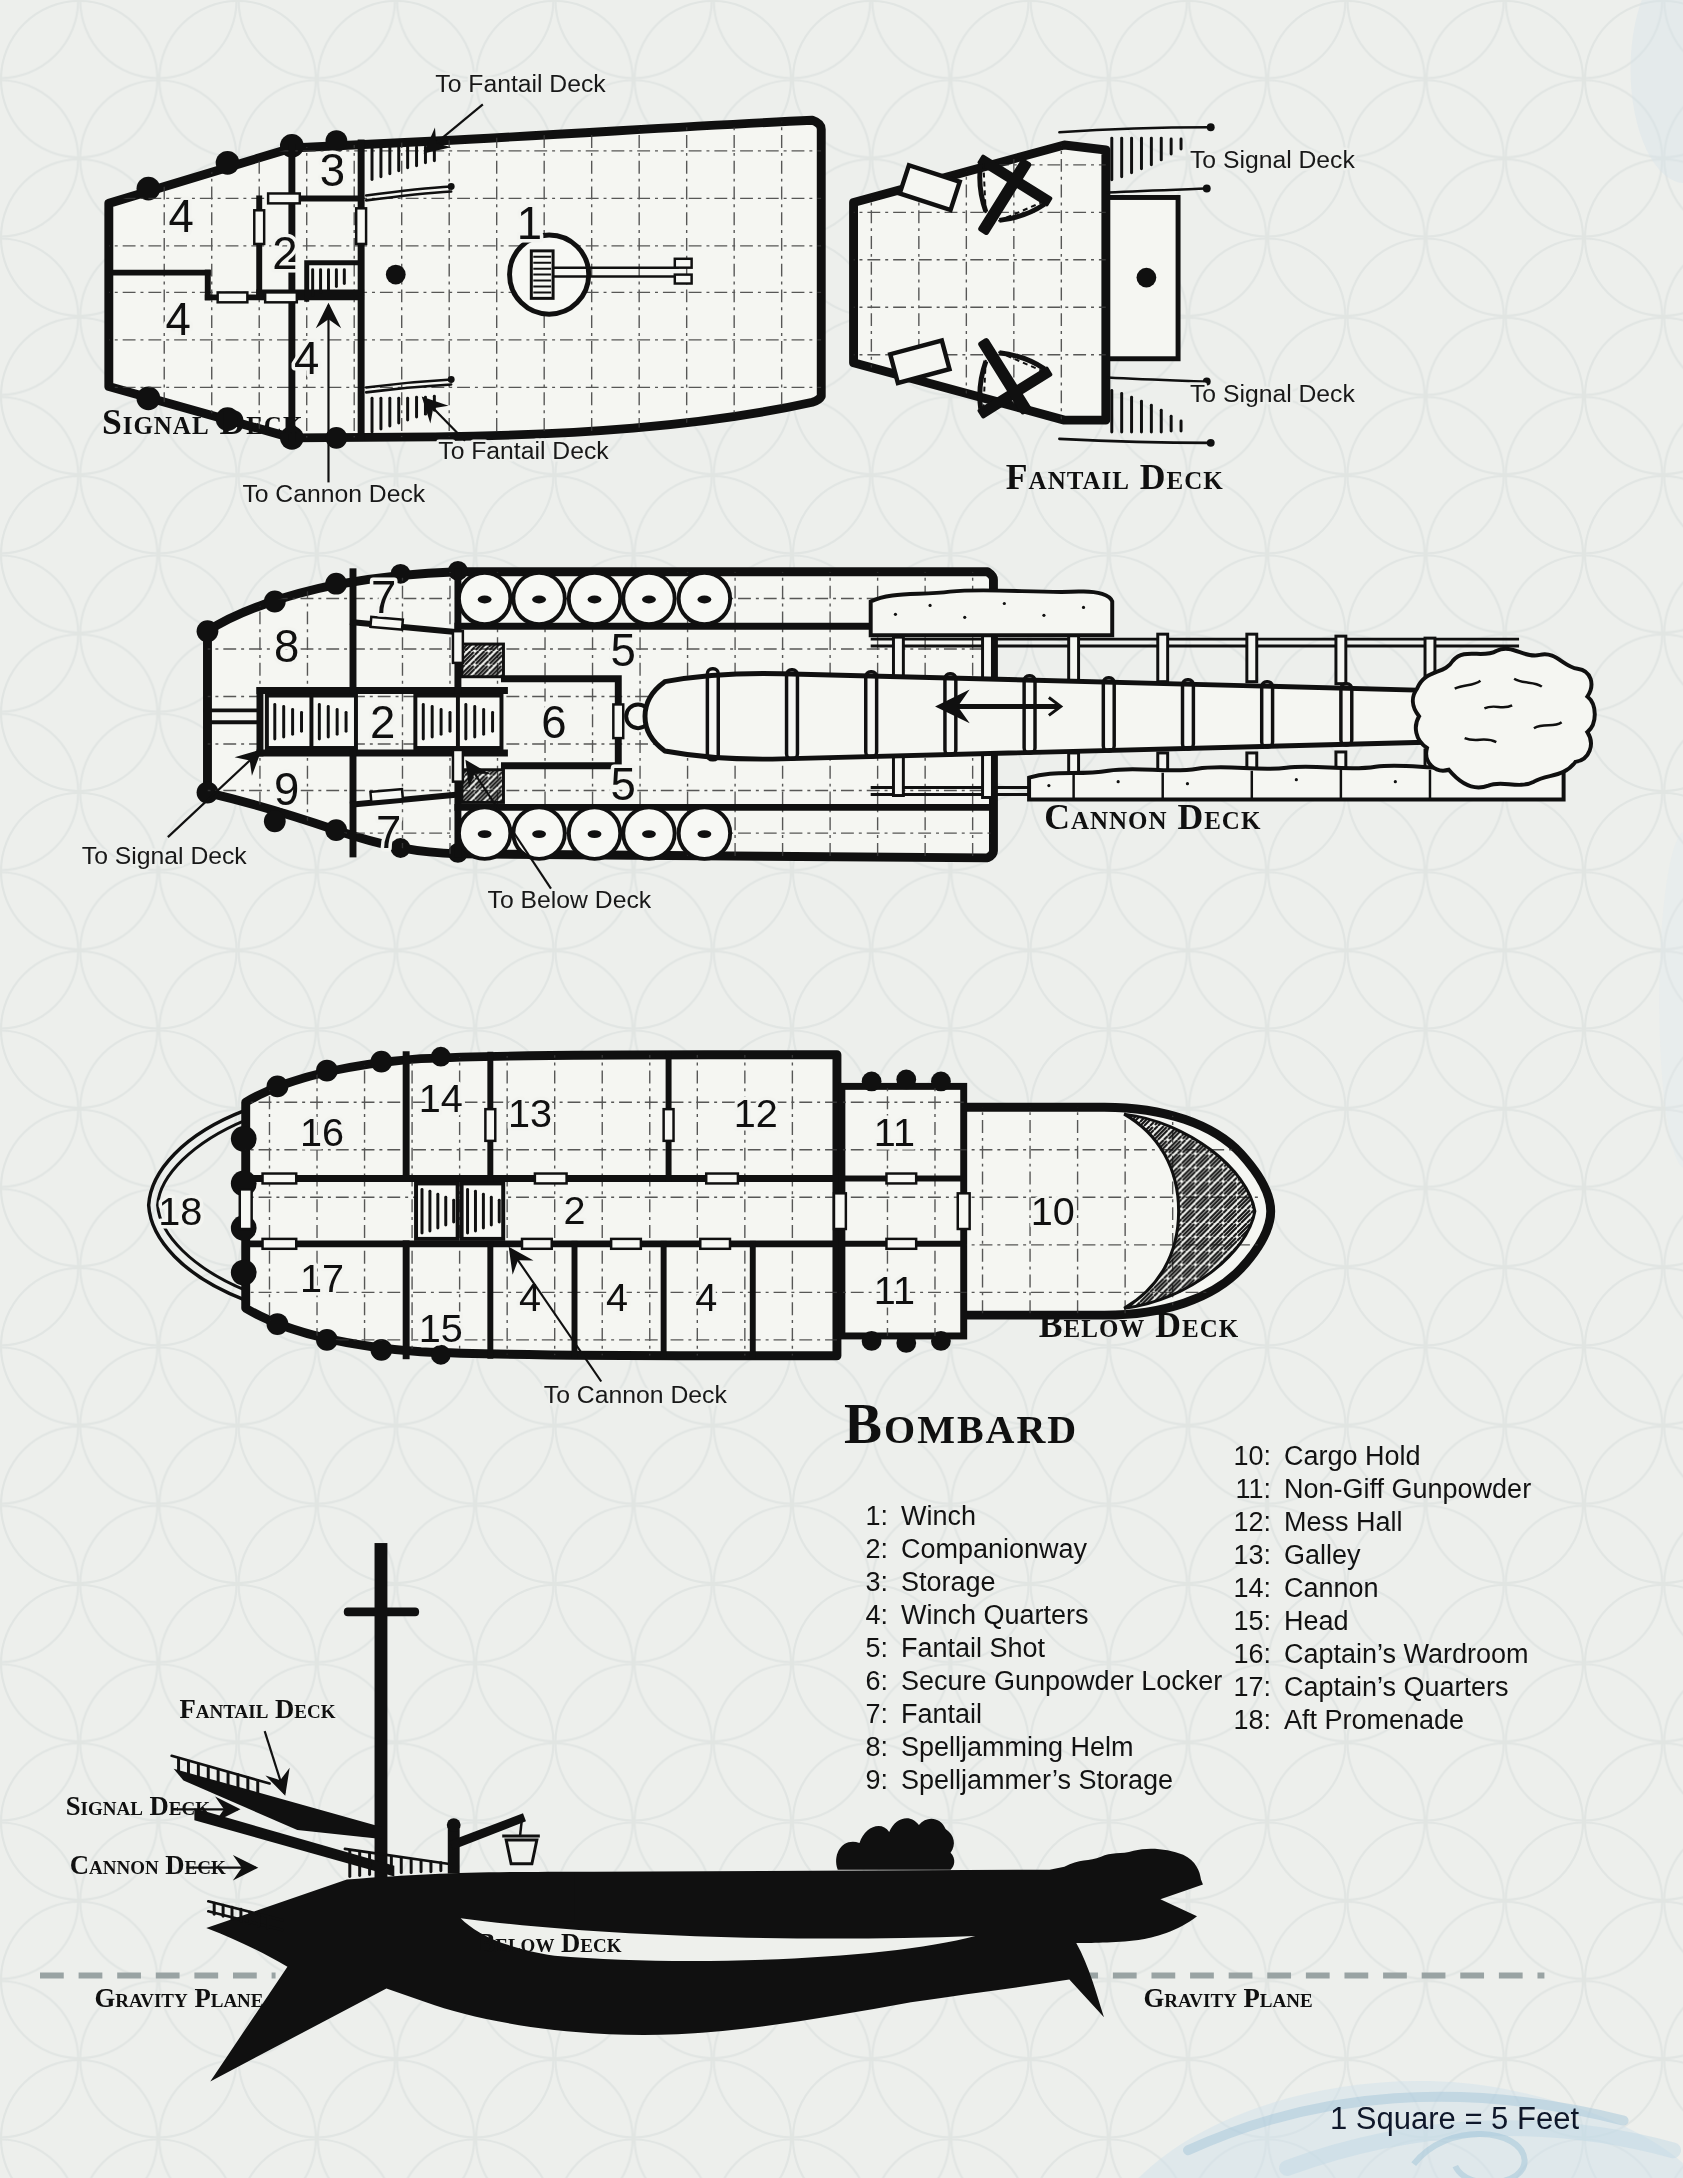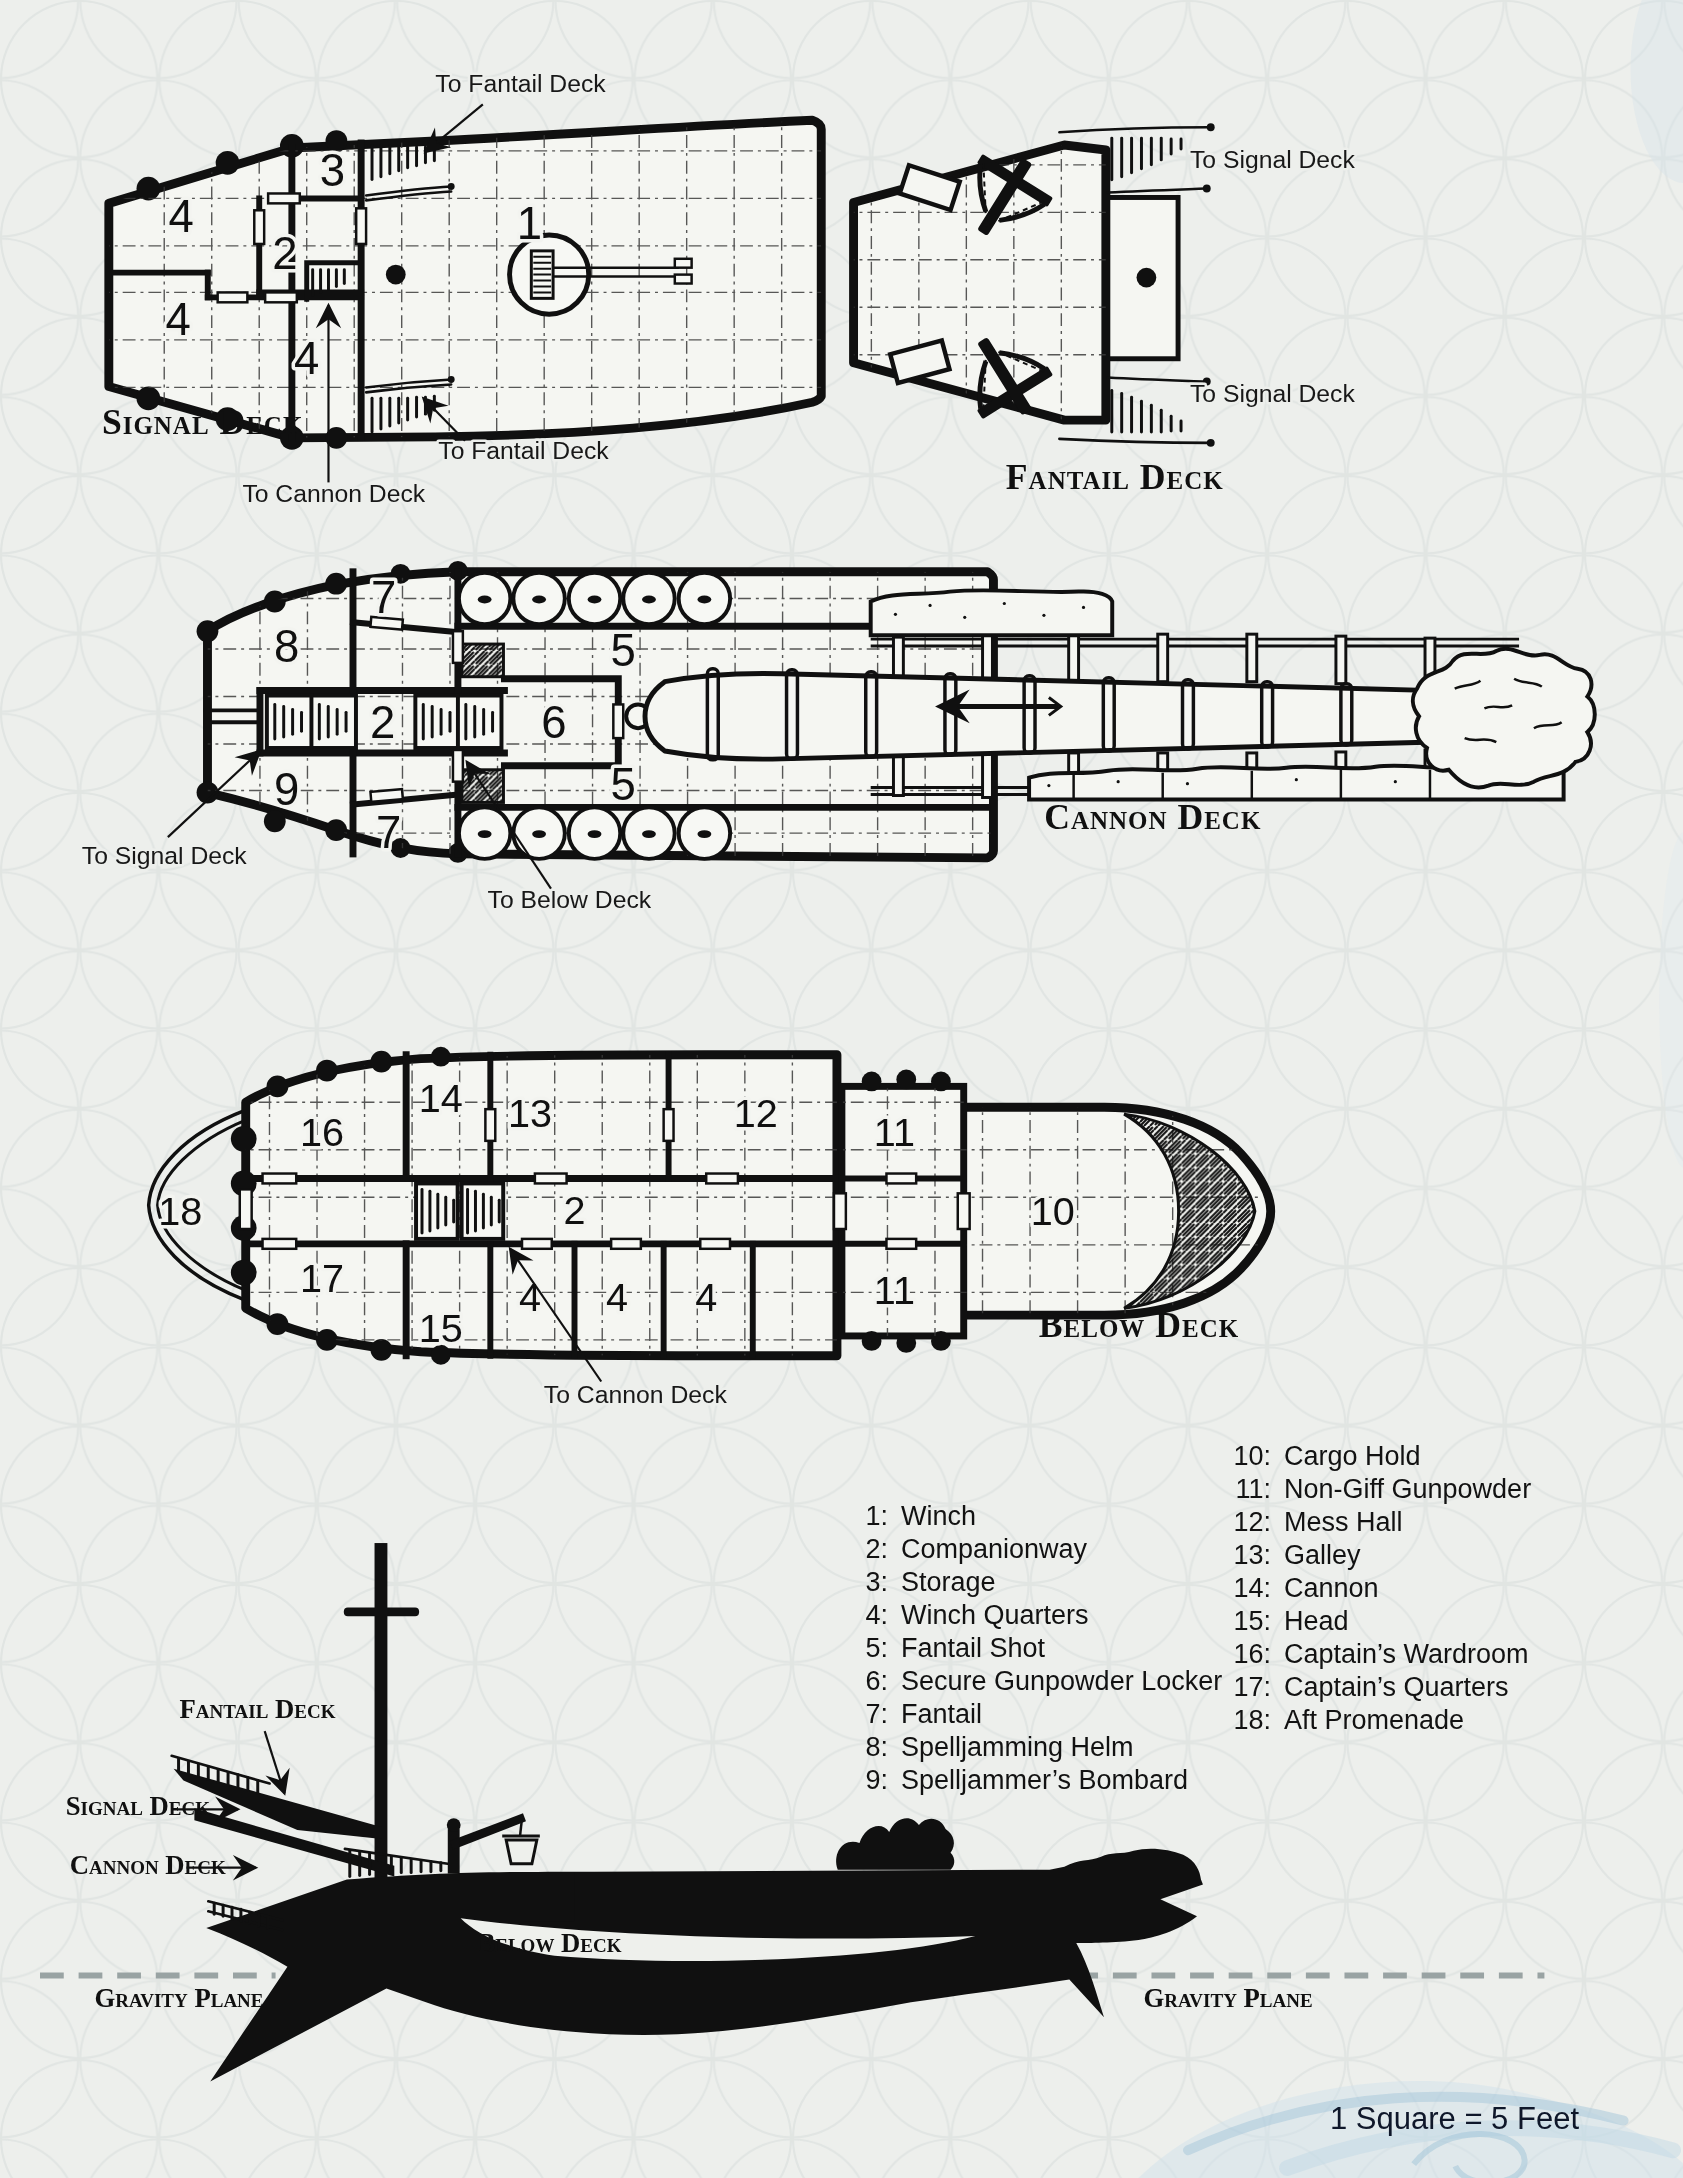--- a/index.html
+++ b/index.html
@@ -523,20 +523,21 @@
       <text class="room-num sm" x="465" y="197" dominant-baseline="central">2</text>
       <text class="room-num sm" x="948" y="198" dominant-baseline="central">10</text>
     </g>
     <g>
       <text class="map-note" x="434" y="392">To Cannon Deck</text>
       <line class="arrowline" x1="492" y1="370" x2="400" y2="236" marker-end="url(#arr)"></line>
       <text class="deck-title" x="1035" y="325" text-anchor="middle">Below Deck</text>
     </g>
   </svg>
 
+  <div id="bombard-title" class="abs" style="left:844px;top:1391px">Bombard</div>
 
   <div class="legend-col" style="left:837px;top:1500px">
     <div class="legend-row">
         <span class="num">1:</span>
         <span>Winch</span>
       </div>
     <div class="legend-row">
         <span class="num">2:</span>
         <span>Companionway</span>
       </div>
@@ -559,21 +560,21 @@
     <div class="legend-row">
         <span class="num">7:</span>
         <span>Fantail</span>
       </div>
     <div class="legend-row">
         <span class="num">8:</span>
         <span>Spelljamming Helm</span>
       </div>
     <div class="legend-row">
         <span class="num">9:</span>
-        <span>Spelljammer’s Bombard</span>
+        <span>Spelljammer’s Storage</span>
       </div>
   </div>
 
   <div class="legend-col" style="left:1220px;top:1440px">
     <div class="legend-row">
         <span class="num">10:</span>
         <span>Cargo Hold</span>
       </div>
     <div class="legend-row">
         <span class="num">11:</span>

